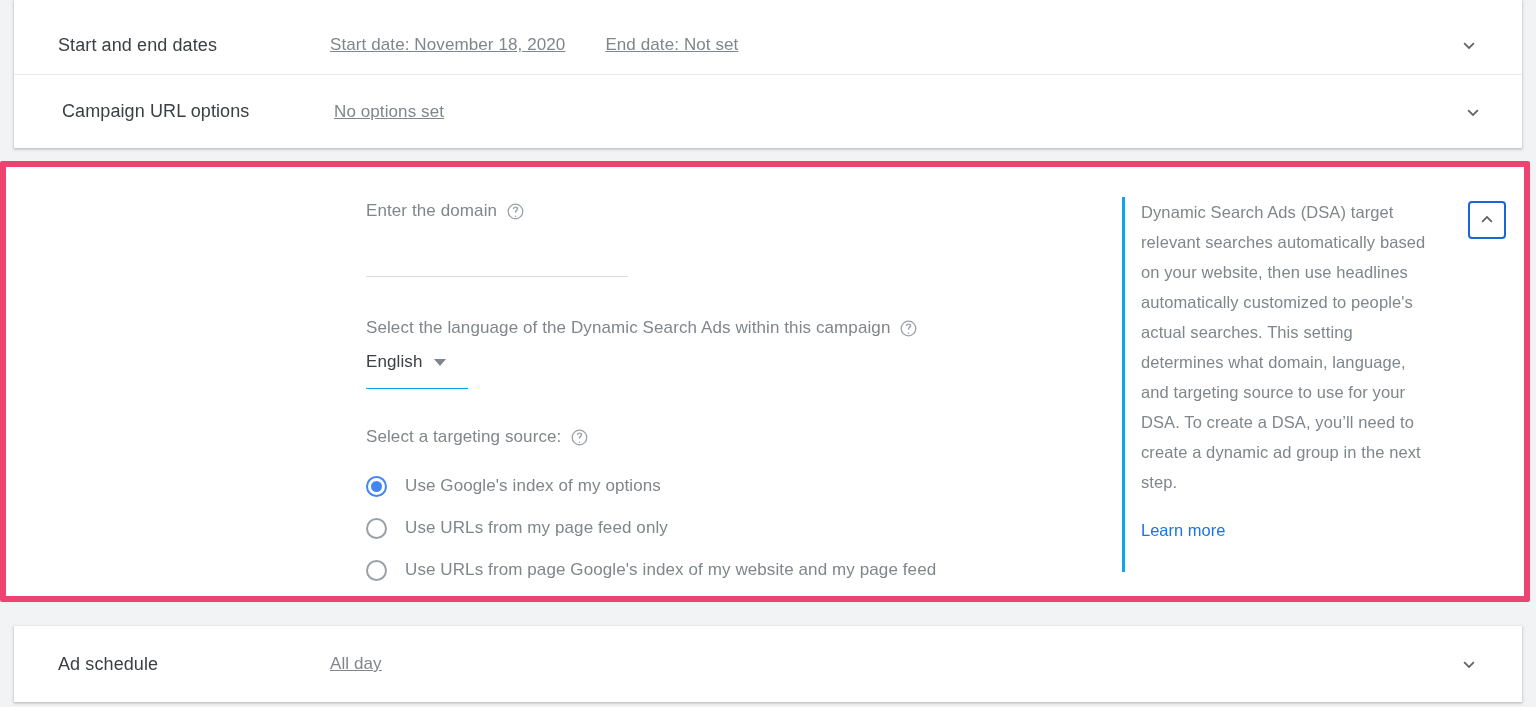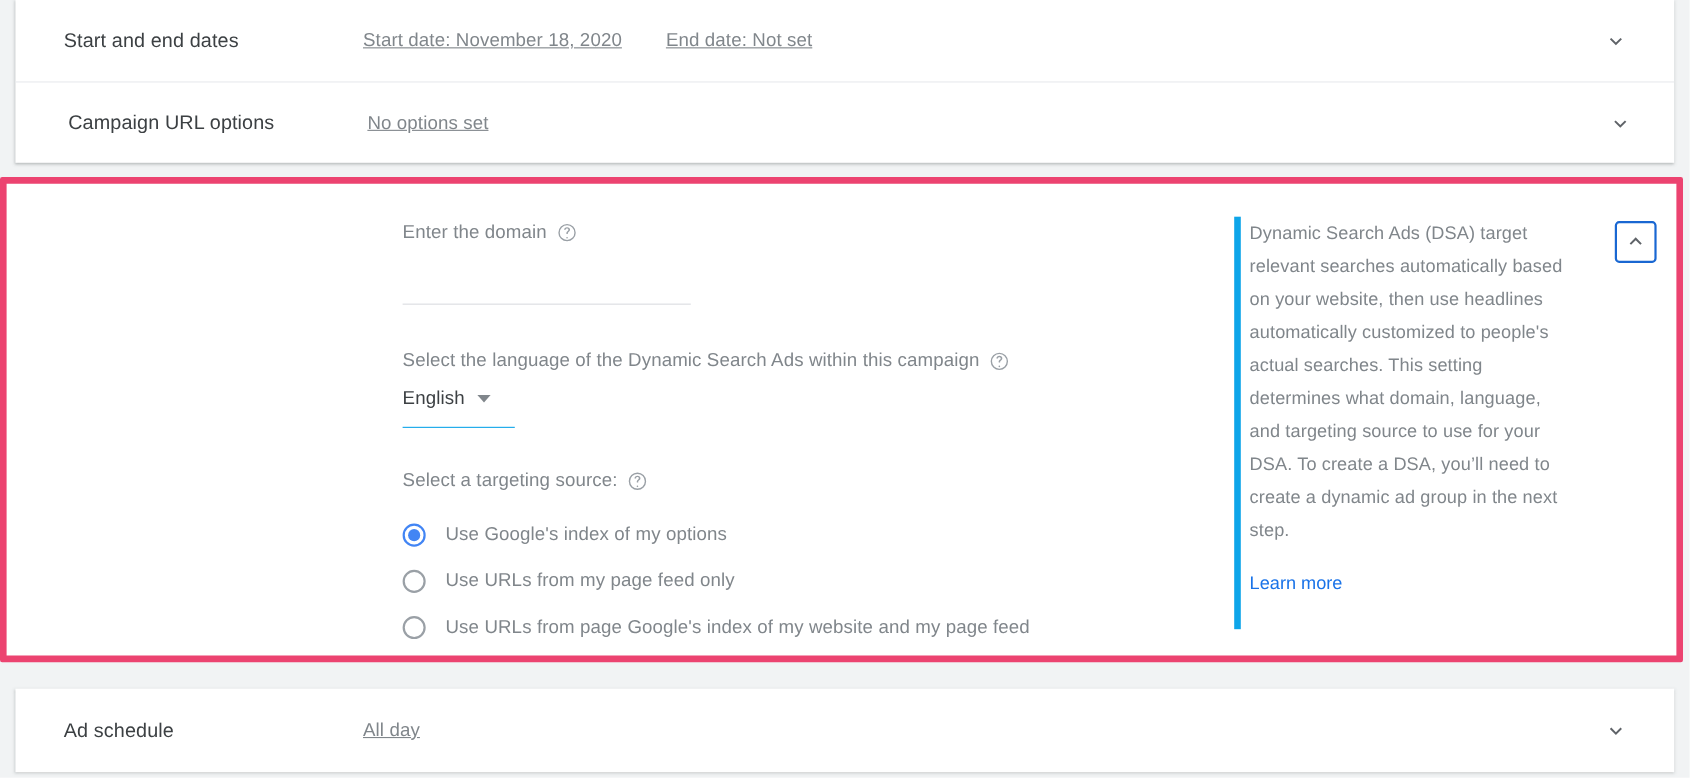--- a/index.html
+++ b/index.html
@@ -198,22 +198,22 @@
     letter-spacing: .1px;
   }
 
   
   .info-panel {
     position: absolute;
     left: 1108px;
     top: 24px;
     width: 320px;
     bottom: 18px;
-    border-left: 6px solid #0ea5e9;
-    padding-left: 8px;
+    border-left: 3px solid #0ea5e9;
+    padding-left: 16px;
     box-sizing: border-box;
   }
   .info-text {
     font-size: 16.5px;
     line-height: 30px;
     color: #80868b;
     letter-spacing: .1px;
     width: 296px;
   }
   .info-link {
@@ -241,21 +241,21 @@
     box-sizing: border-box;
   }
 </style>
 </head>
 <body>
 
 <div class="page">
 
   <div class="card" style="left:14px; top:0px; width:1508px; height:148px;">
 
-    <div style="position:absolute; left:0; top:0; width:100%; height:74px;">
+    <div style="position:absolute; left:0; top:8px; width:100%; height:74px;">
       <div class="row">
         <div class="row-label">Start and end dates</div>
         <div class="row-summary">
           <span class="seg">Start date: November 18, 2020</span>
           <span class="seg">End date: Not set</span>
         </div>
       </div>
       <div class="chev-btn">
         <svg width="22" height="22" viewBox="0 0 24 24">
           <path d="M7.4 9.2 12 13.8l4.6-4.6 1.4 1.4-6 6-6-6z" fill="#5f6368"></path>

